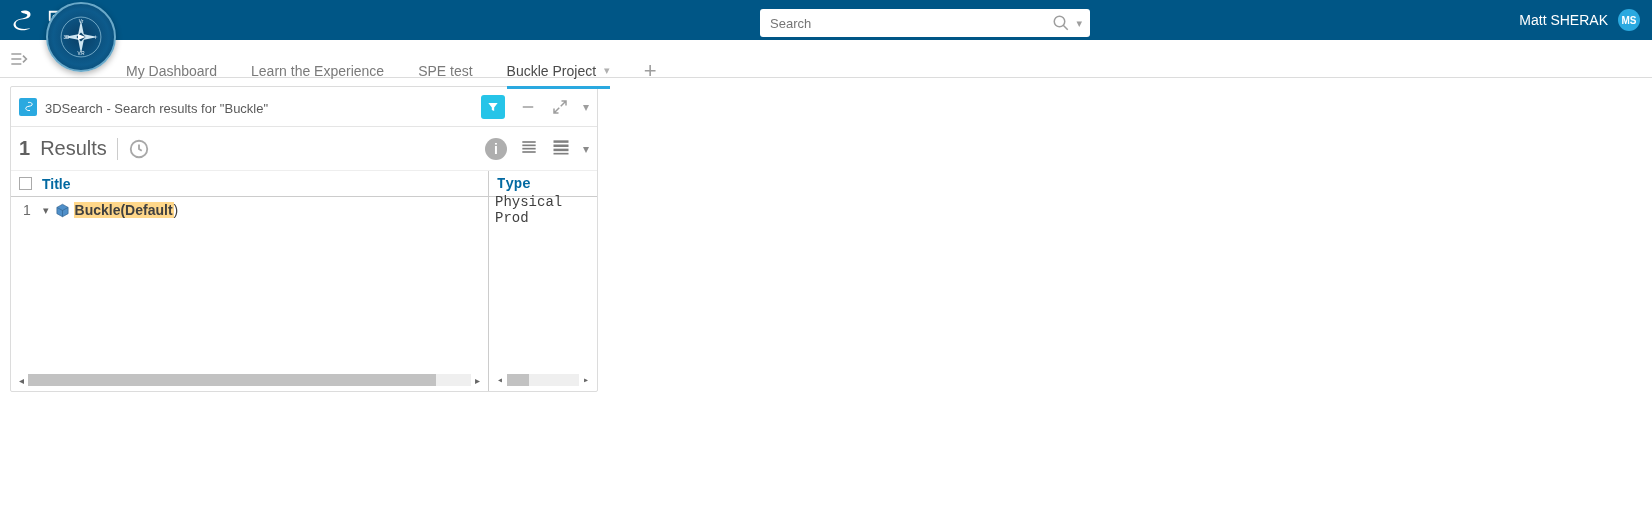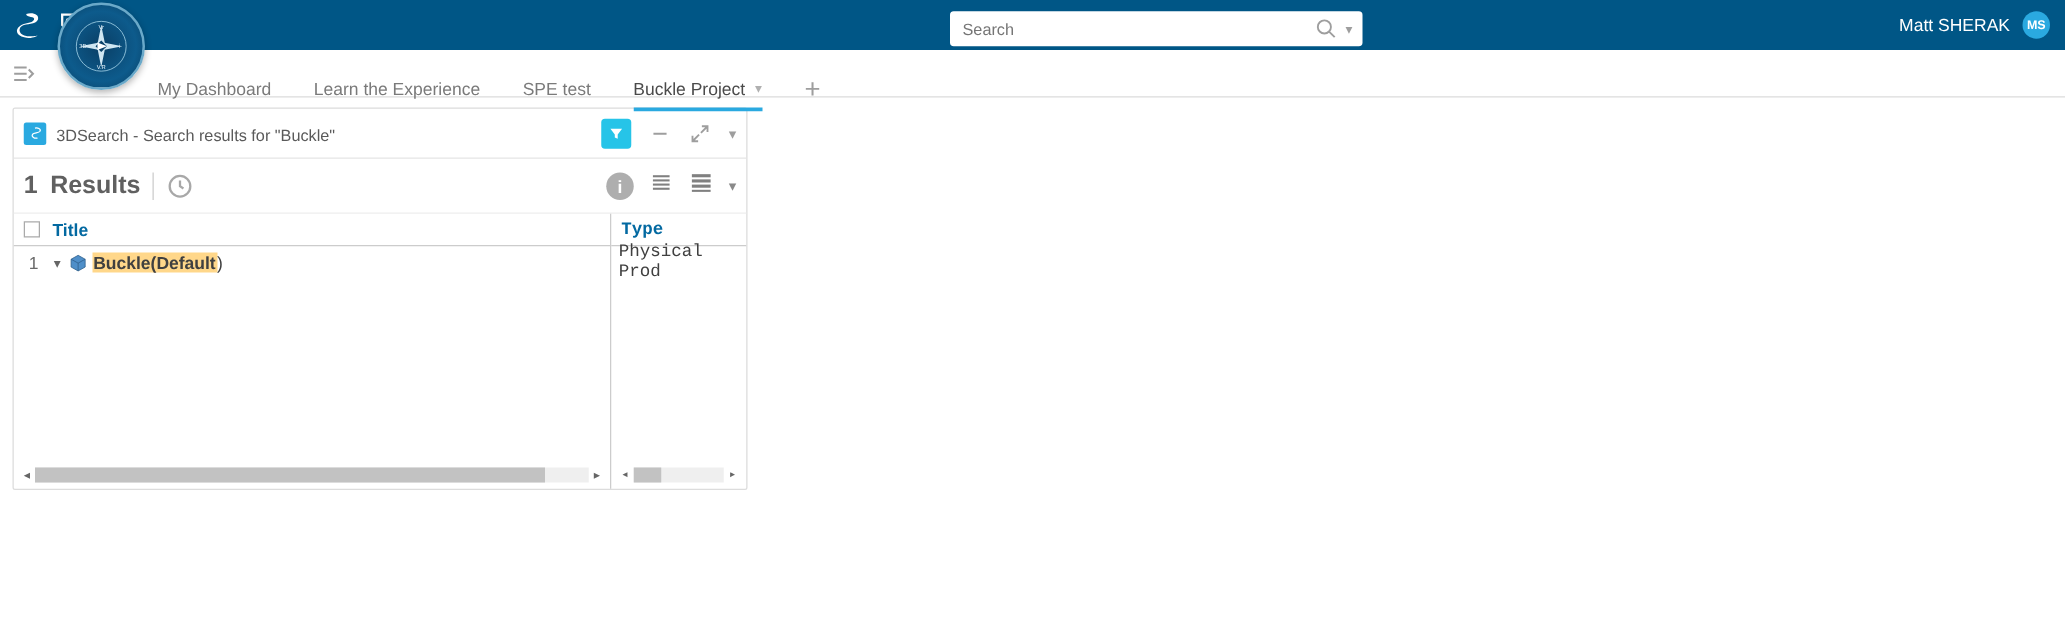--- a/index.html
+++ b/index.html
@@ -103,21 +103,21 @@
   .filter-btn svg { width:14px; height:14px; fill:#fff;}
   .hdr-ico { width:18px; height:18px; fill:#9e9e9e; cursor:pointer;}
 
   .results-bar {
     display:flex; align-items:center; height:44px; padding:0 8px;
     border-bottom:1px solid #eee;
     justify-content:space-between;
   }
   .rb-left { display:flex; align-items:center; gap:10px; color:#606060;}
   .rb-count { font-size:20px; font-weight:bold; }
-  .rb-label { font-size:20px; font-weight:bold; }
+  .rb-label { font-size:20px; font-weight:normal; }
   .rb-divider { width:1px; height:22px; background:#ccc;}
   .clock-icon { width:22px; height:22px; fill:none; stroke:#a8a8a8; stroke-width:2; cursor:pointer;}
   .rb-right { display:flex; align-items:center; gap:12px;}
   .info-circle { width:22px; height:22px; border-radius:50%; background:#aeaeae; display:flex; align-items:center; justify-content:center; color:#fff; font-weight:bold; font-size:14px; cursor:pointer;}
   .lines-icon svg, .lines-icon2 svg { width:20px; height:20px; fill:#808080; cursor:pointer; }
   .rb-caret { color:#8a8a8a; cursor:pointer; font-size:12px;}
 
   .table-wrap {
     display:flex; height: 220px;
   }

